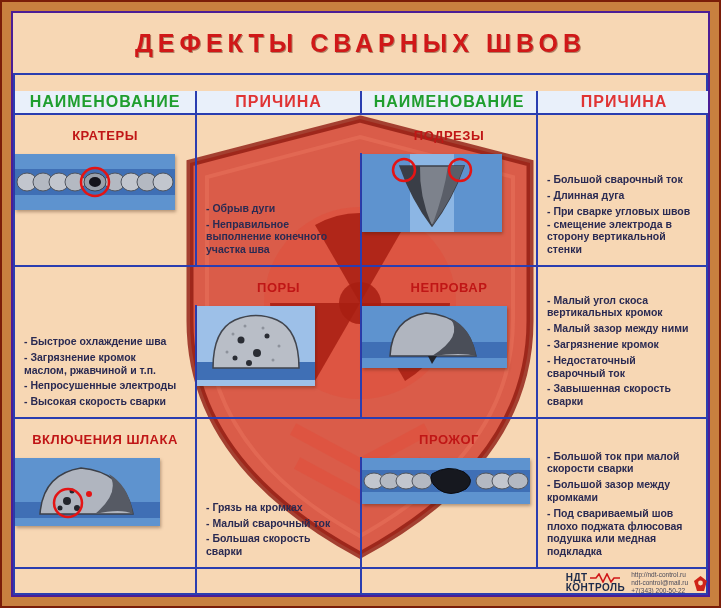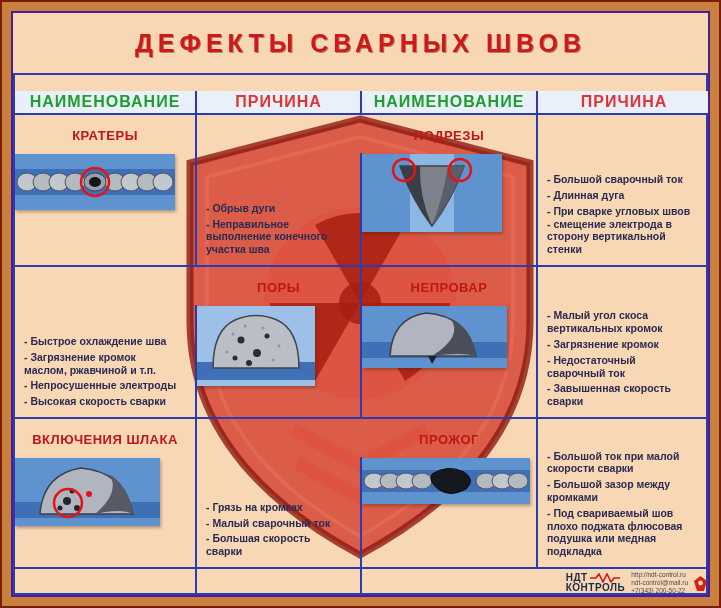--- a/index.html
+++ b/index.html
@@ -168,20 +168,21 @@
           <rect width="145" height="62" fill="#5e93cf"></rect>
           <rect y="36" width="145" height="16" fill="#3f6fb5"></rect>
           <path d="M28 50 Q30 12 64 7 Q106 10 114 50 Z" fill="#b0b5bf" stroke="#3c4049" stroke-width="1.5"></path>
           <path d="M70 50 Q100 46 114 50 Q110 22 88 12 Q102 30 70 50 Z" fill="#4a4e58"></path>
           <path d="M66 50 L70 58 L75 50 Z" fill="#22242b"></path>
         </svg>
       </div>
       <div class="cell cause-cell last-col">
         <div>
               <div class="cause-line">- Малый угол скоса вертикальных кромок</div>
+              <div class="cause-line">- Малый зазор между ними</div>
               <div class="cause-line">- Загрязнение кромок</div>
               <div class="cause-line">- Недостаточный сварочный ток</div>
               <div class="cause-line">- Завышенная скорость сварки</div>
             </div>
       </div>
 
       <div class="cell name-cell">
         <div class="defect-name">ВКЛЮЧЕНИЯ ШЛАКА</div>
         <svg class="illu" width="145" height="68" viewBox="0 0 145 68">
           <rect width="145" height="68" fill="#5e93cf"></rect>

